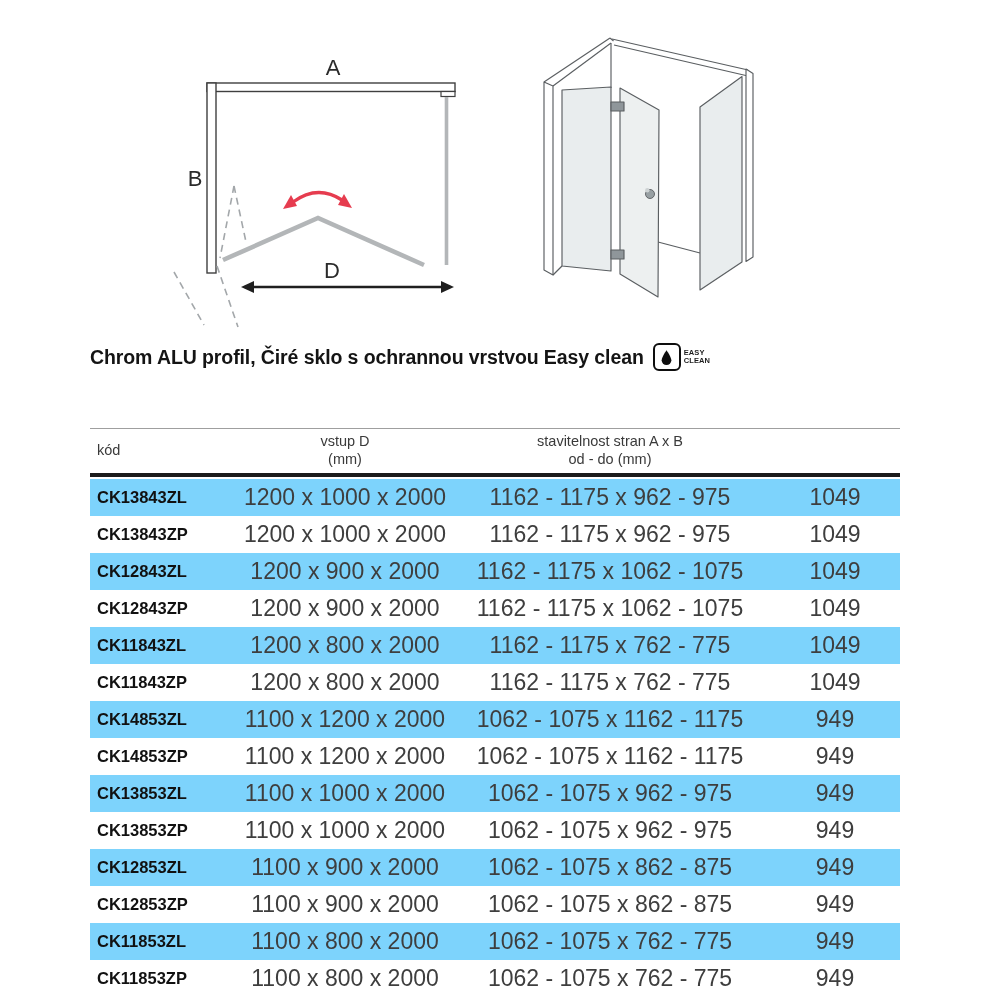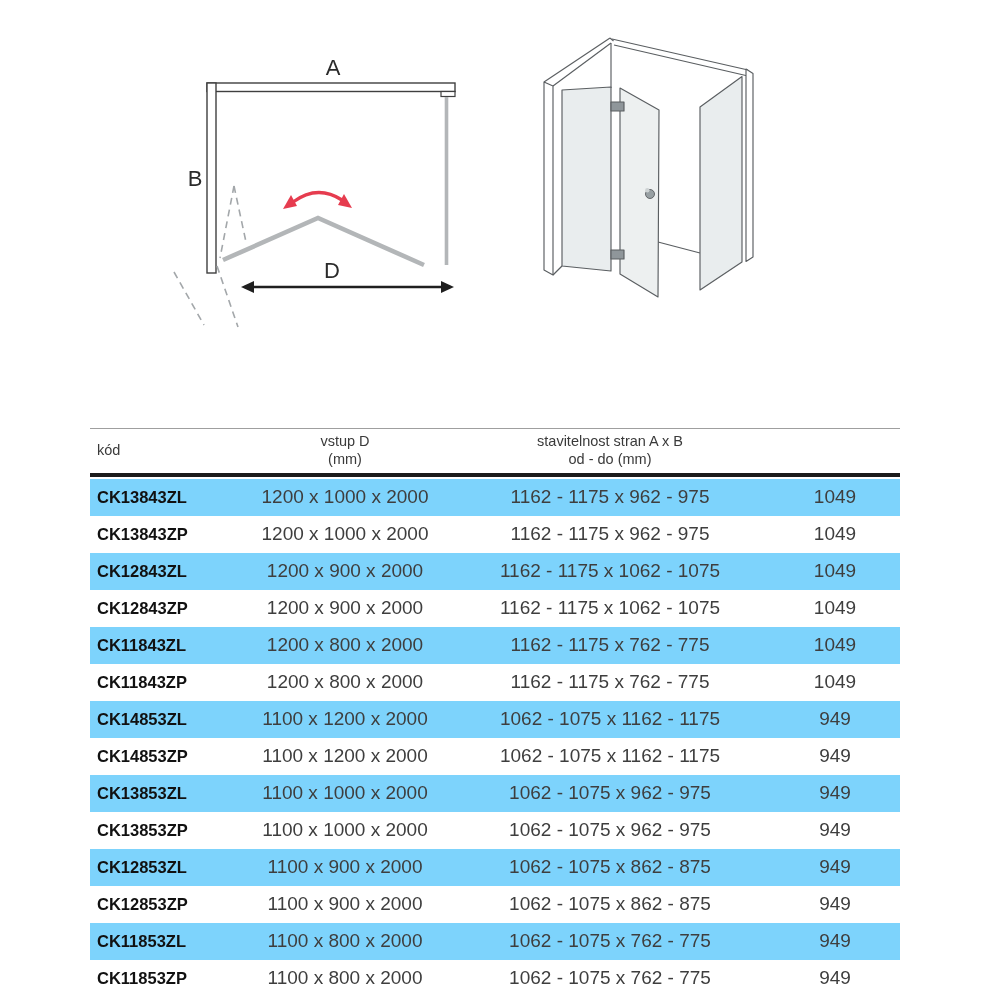--- a/index.html
+++ b/index.html
@@ -22,21 +22,21 @@
            padding:3px 0 4px;margin-top:40px; }
   .hcell { text-align:center; font-size:14.5px; color:#3a3a3a; line-height:1.26;
            display:flex; flex-direction:column; justify-content:center; }
   .hcell.first { text-align:left; padding-left:7px; }
   .hsub:empty { display:none; }
 
   .tbody { margin-top:2px; }
   .trow { display:grid; grid-template-columns:150px 210px 320px 130px;
           height:37px; align-items:center; }
   .trow.odd { background:#7dd3fc; }
-  .cell { text-align:center; font-size:19px; color:#3e3e3e; }
+  .cell { text-align:center; font-size:23px; color:#3e3e3e; }
   .cell.code { text-align:left; padding-left:7px; font-weight:700; color:#111111; font-size:16.5px; }
 </style>
 </head>
 <body>
 
 <div class="page">
 
   <svg id="diagram-svg" width="1000" height="345" viewBox="0 0 1000 345">
 
     <g>
@@ -97,20 +97,34 @@
       <polygon points="620,88 659,110 658,297 620,274" fill="#edf0f0"></polygon>
 
       <rect x="611" y="102" width="13" height="9" fill="#8f969a"></rect>
       <rect x="611" y="250" width="13" height="9" fill="#8f969a"></rect>
 
       <circle cx="650" cy="194" r="4.5" fill="#98a0a3" stroke-width="0.9"></circle>
       <circle cx="647.3" cy="190.3" r="2.2" fill="#cdd2d3" stroke="none"></circle>
     </g>
   </svg>
 
+  <div class="title-row">
+    <div class="title">Chrom ALU profil, Čiré sklo s ochrannou vrstvou Easy clean</div>
+    <div class="badge">
+      <div class="badge-box">
+        <svg width="15" height="17" viewBox="0 0 24 28">
+          <path d="M12 2 C12 2 4 13.5 4 18.5 a8 8 0 0 0 16 0 C20 13.5 12 2 12 2 Z" fill="#0e0e0e"></path>
+        </svg>
+      </div>
+      <div class="badge-text">
+        <div>EASY</div>
+        <div>CLEAN</div>
+      </div>
+    </div>
+  </div>
 
   <div class="spec-table">
     <div class="thead">
       <div class="hcell first">
         <span class="hlabel">kód</span>
 
       </div>
       <div class="hcell">
         <span class="hlabel">vstup D</span>
         <span class="hsub">(mm)</span>

